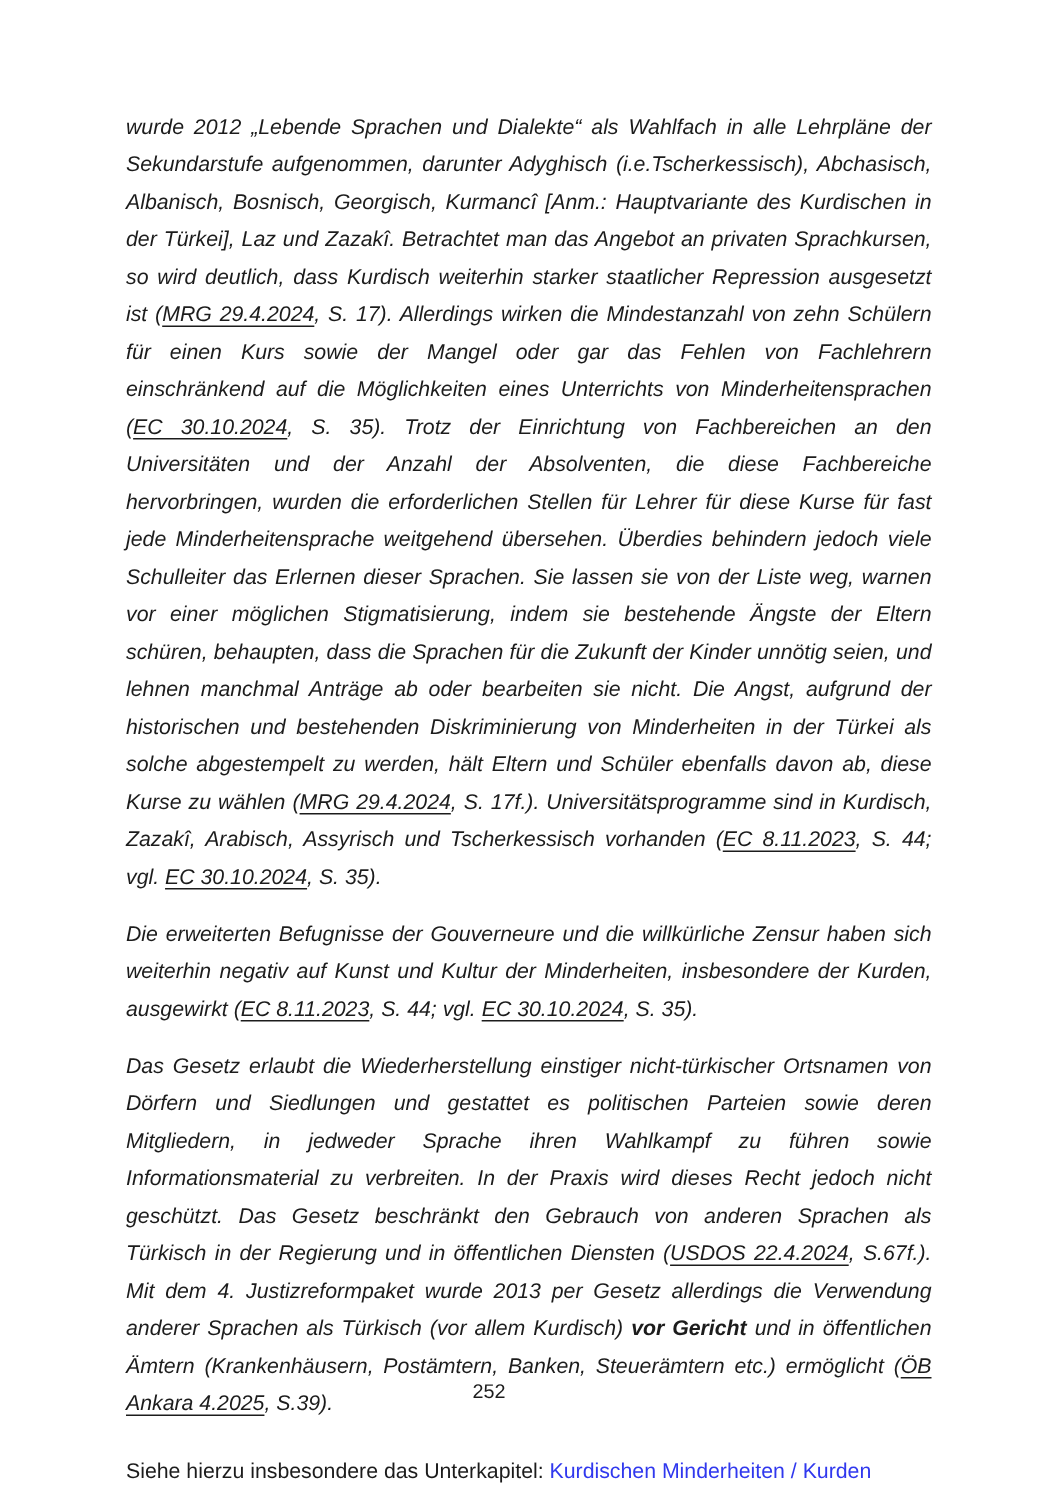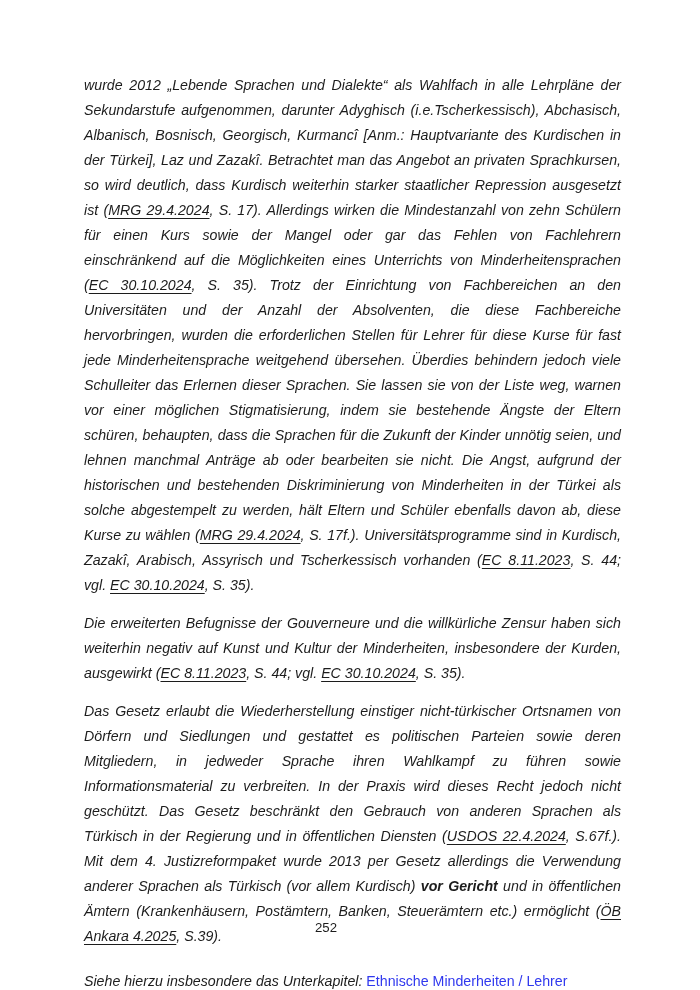--- a/index.html
+++ b/index.html
@@ -41,21 +41,21 @@
     text-decoration-thickness: 1px;
     color: #1c1c1c;
     cursor: pointer;
   }
   .bold { font-weight: bold; }
   .see-also {
     font-size: 14.2px;
     line-height: 25px;
     margin: 20px 0 0 0;
   }
-  .see-also .lead { font-style: italic; }
+  .see-also .lead { }
   .blue-link {
     color: #3038ee;
     cursor: pointer;
     text-decoration: none;
   }
   .footer-pagenum {
     position: absolute;
     left: 0;
     top: 920px;
     width: 652px;
@@ -69,18 +69,18 @@
 
 <div class="page">
   <div class="content">
 
     <p class="body-p"><span>wurde 2012 „Lebende Sprachen und Dialekte“ als Wahlfach in alle Lehrpläne der Sekundarstufe aufgenommen, darunter Adyghisch (i.e.Tscherkessisch), Abchasisch, Albanisch, Bosnisch, Georgisch, Kurmancî [Anm.: Hauptvariante des Kurdischen in der Türkei], Laz und Zazakî. Betrachtet man das Angebot an privaten Sprachkursen, so wird deutlich, dass Kurdisch weiterhin starker staatlicher Repression ausgesetzt ist (</span><span class="cite">MRG 29.4.2024</span><span>, S. 17). Allerdings wirken die Mindestanzahl von zehn Schülern für einen Kurs sowie der Mangel oder gar das Fehlen von Fachlehrern einschränkend auf die Möglichkeiten eines Unterrichts von Minderheitensprachen (</span><span class="cite">EC 30.10.2024</span><span>, S. 35). Trotz der Einrichtung von Fachbereichen an den Universitäten und der Anzahl der Absolventen, die diese Fachbereiche hervorbringen, wurden die erforderlichen Stellen für Lehrer für diese Kurse für fast jede Minderheitensprache weitgehend übersehen. Überdies behindern jedoch viele Schulleiter das Erlernen dieser Sprachen. Sie lassen sie von der Liste weg, warnen vor einer möglichen Stigmatisierung, indem sie bestehende Ängste der Eltern schüren, behaupten, dass die Sprachen für die Zukunft der Kinder unnötig seien, und lehnen manchmal Anträge ab oder bearbeiten sie nicht. Die Angst, aufgrund der historischen und bestehenden Diskriminierung von Minderheiten in der Türkei als solche abgestempelt zu werden, hält Eltern und Schüler ebenfalls davon ab, diese Kurse zu wählen (</span><span class="cite">MRG 29.4.2024</span><span>, S. 17f.). Universitätsprogramme sind in Kurdisch, Zazakî, Arabisch, Assyrisch und Tscherkessisch vorhanden (</span><span class="cite">EC 8.11.2023</span><span>, S. 44; vgl. </span><span class="cite">EC 30.10.2024</span><span>, S. 35).</span></p>
 
     <p class="body-p"><span>Die erweiterten Befugnisse der Gouverneure und die willkürliche Zensur haben sich weiterhin negativ auf Kunst und Kultur der Minderheiten, insbesondere der Kurden, ausgewirkt (</span><span class="cite">EC 8.11.2023</span><span>, S. 44; vgl. </span><span class="cite">EC 30.10.2024</span><span>, S. 35).</span></p>
 
     <p class="body-p"><span>Das Gesetz erlaubt die Wiederherstellung einstiger nicht-türkischer Ortsnamen von Dörfern und Siedlungen und gestattet es politischen Parteien sowie deren Mitgliedern, in jedweder Sprache ihren Wahlkampf zu führen sowie Informationsmaterial zu verbreiten. In der Praxis wird dieses Recht jedoch nicht geschützt. Das Gesetz beschränkt den Gebrauch von anderen Sprachen als Türkisch in der Regierung und in öffentlichen Diensten (</span><span class="cite">USDOS 22.4.2024</span><span>, S.67f.). Mit dem 4. Justizreformpaket wurde 2013 per Gesetz allerdings die Verwendung anderer Sprachen als Türkisch (vor allem Kurdisch) </span><span class="bold">vor Gericht</span><span> und in öffentlichen Ämtern (Krankenhäusern, Postämtern, Banken, Steuerämtern etc.) ermöglicht (</span><span class="cite">ÖB Ankara 4.2025</span><span>, S.39).</span></p>
 
-    <p class="see-also"><span class="lead">Siehe hierzu insbesondere das Unterkapitel: </span><span class="blue-link">Ethnische Minderheiten / Lehrer</span></p>
+    <p class="see-also"><span class="lead">Siehe hierzu insbesondere das Unterkapitel: </span><span class="blue-link">Kurdischen Minderheiten / Kurden</span></p>
 
   </div>
 
   <div class="footer-pagenum">252</div>
 </div>
 
 </body></html>

